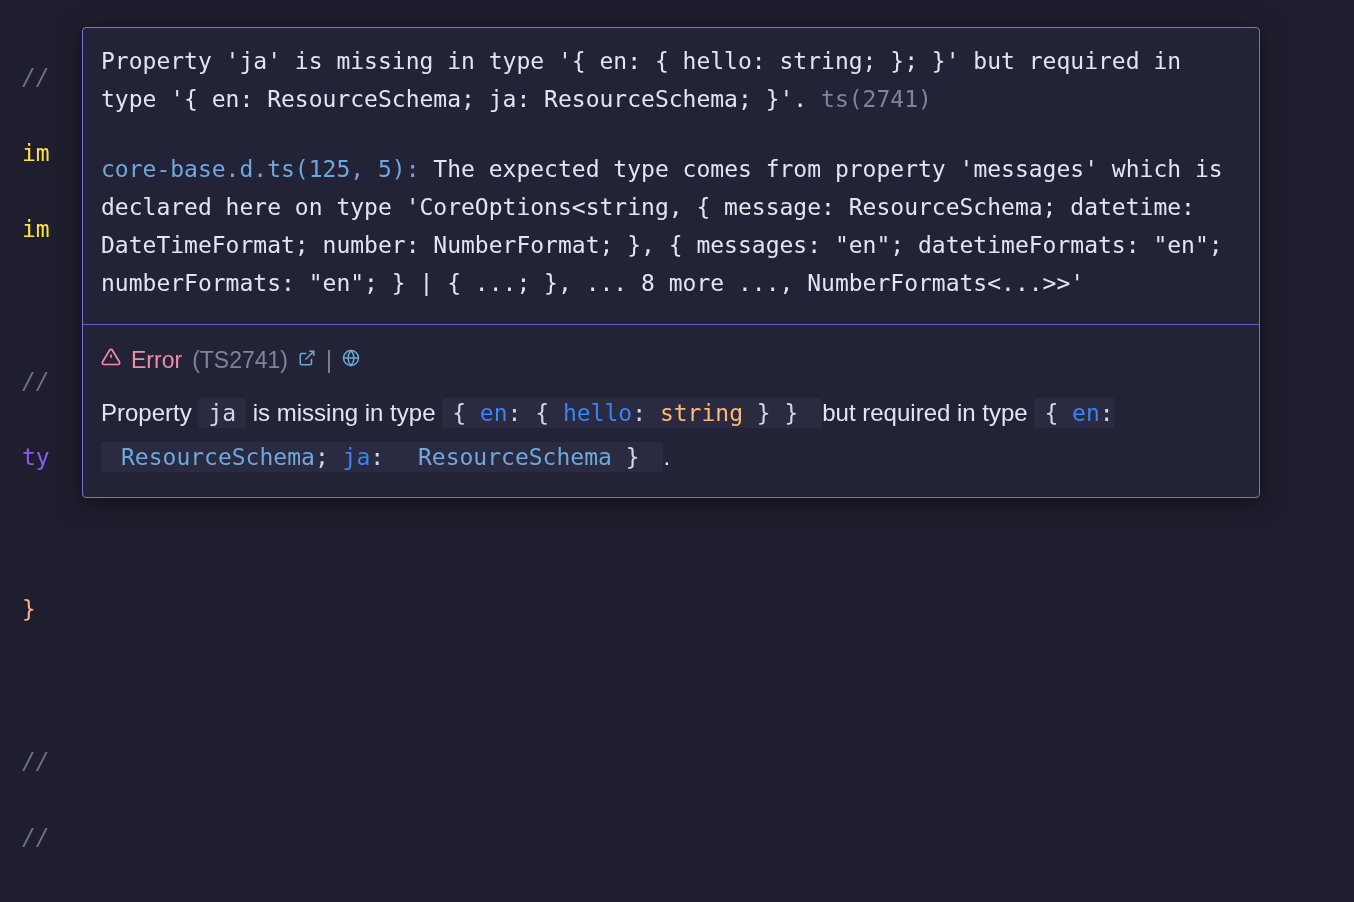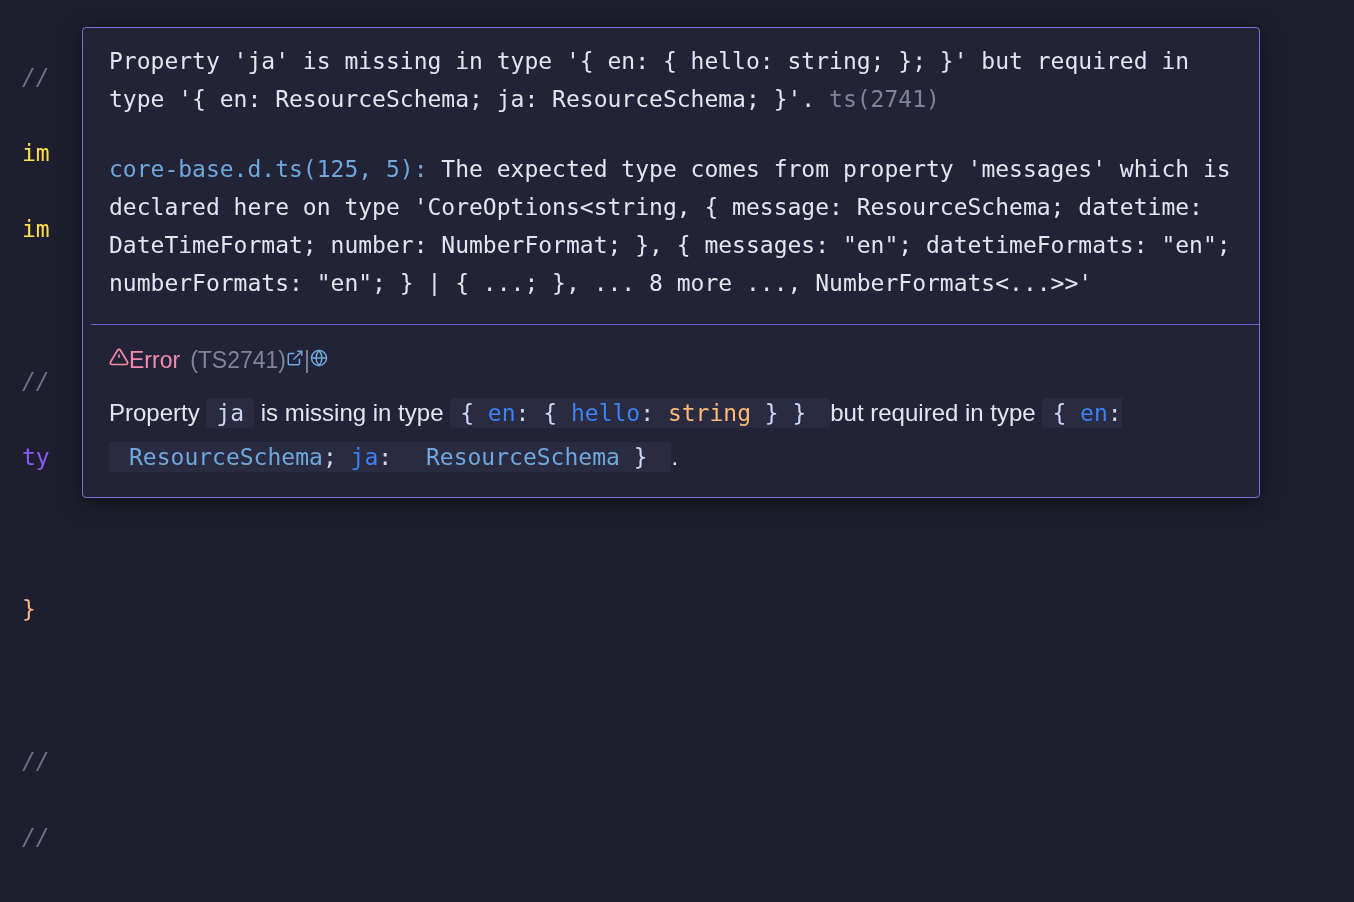--- a/index.html
+++ b/index.html
@@ -32,21 +32,20 @@
     top: 27px;
     left: 82px;
     width: 1178px;
     background: #232338;
     border: 1px solid #7f6dd6;
     border-radius: 4px;
     box-shadow: 0 4px 24px rgba(0,0,0,0.5);
     font-family: 'Menlo', 'Consolas', monospace;
     color: #e4e4ef;
     overflow: hidden;
-    padding-left: 8px;
   }
   .popup-section-1 {
     padding: 14px 18px 22px 18px;
     line-height: 38px;
     font-size: 23px;
   }
   .popup-section-1 .ts-code { color: #7f849c; }
   .popup-break { height: 32px; }
   .popup-section-1 .file-link { color: #6fa8dc; }
   .popup-divider {
@@ -54,30 +53,30 @@
     background: #6b5dc9;
   }
   .popup-section-2 {
     padding: 14px 18px 18px 18px;
     font-size: 23px;
     line-height: 42px;
   }
   .err-header {
     display: flex;
     align-items: center;
-    gap: 0;
+    gap: 10px;
     margin-bottom: 10px;
     font-family: -apple-system, 'Segoe UI', sans-serif;
   }
   .warn-icon {
     color: #f38ba8;
     font-size: 22px;
   }
   .err-label { color: #f38ba8; font-weight: 500; }
-  .err-code { color: #7f849c; margin-left: 10px; }
+  .err-code { color: #7f849c; }
   .ext-link-icon, .globe-icon {
     color: #6fa8dc;
     font-size: 20px;
     cursor: pointer;
   }
   .pipe-sep { color: #7f849c; }
   .rich-err {
     font-family: -apple-system, 'Segoe UI', sans-serif;
     font-size: 24px;
     color: #e4e4ef;

